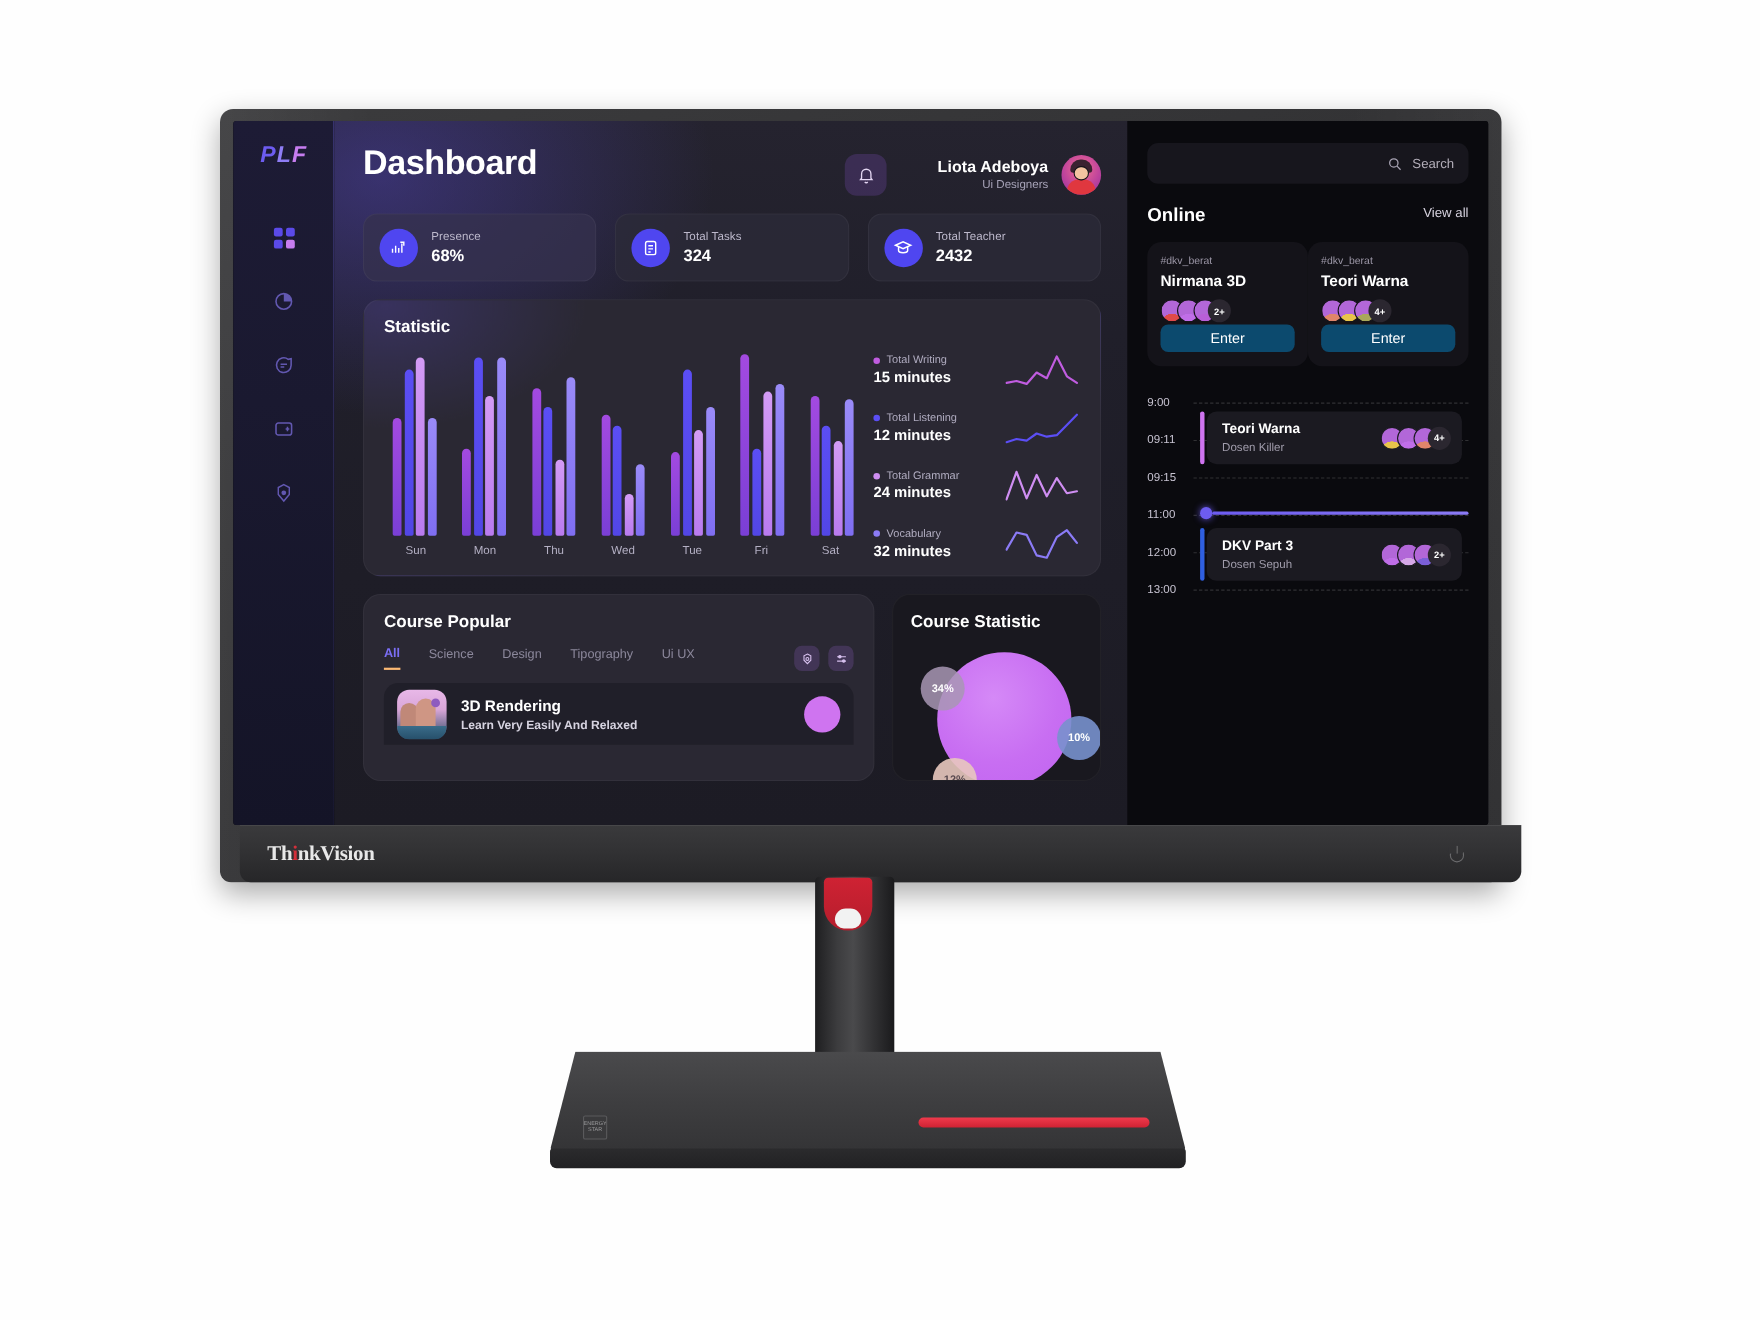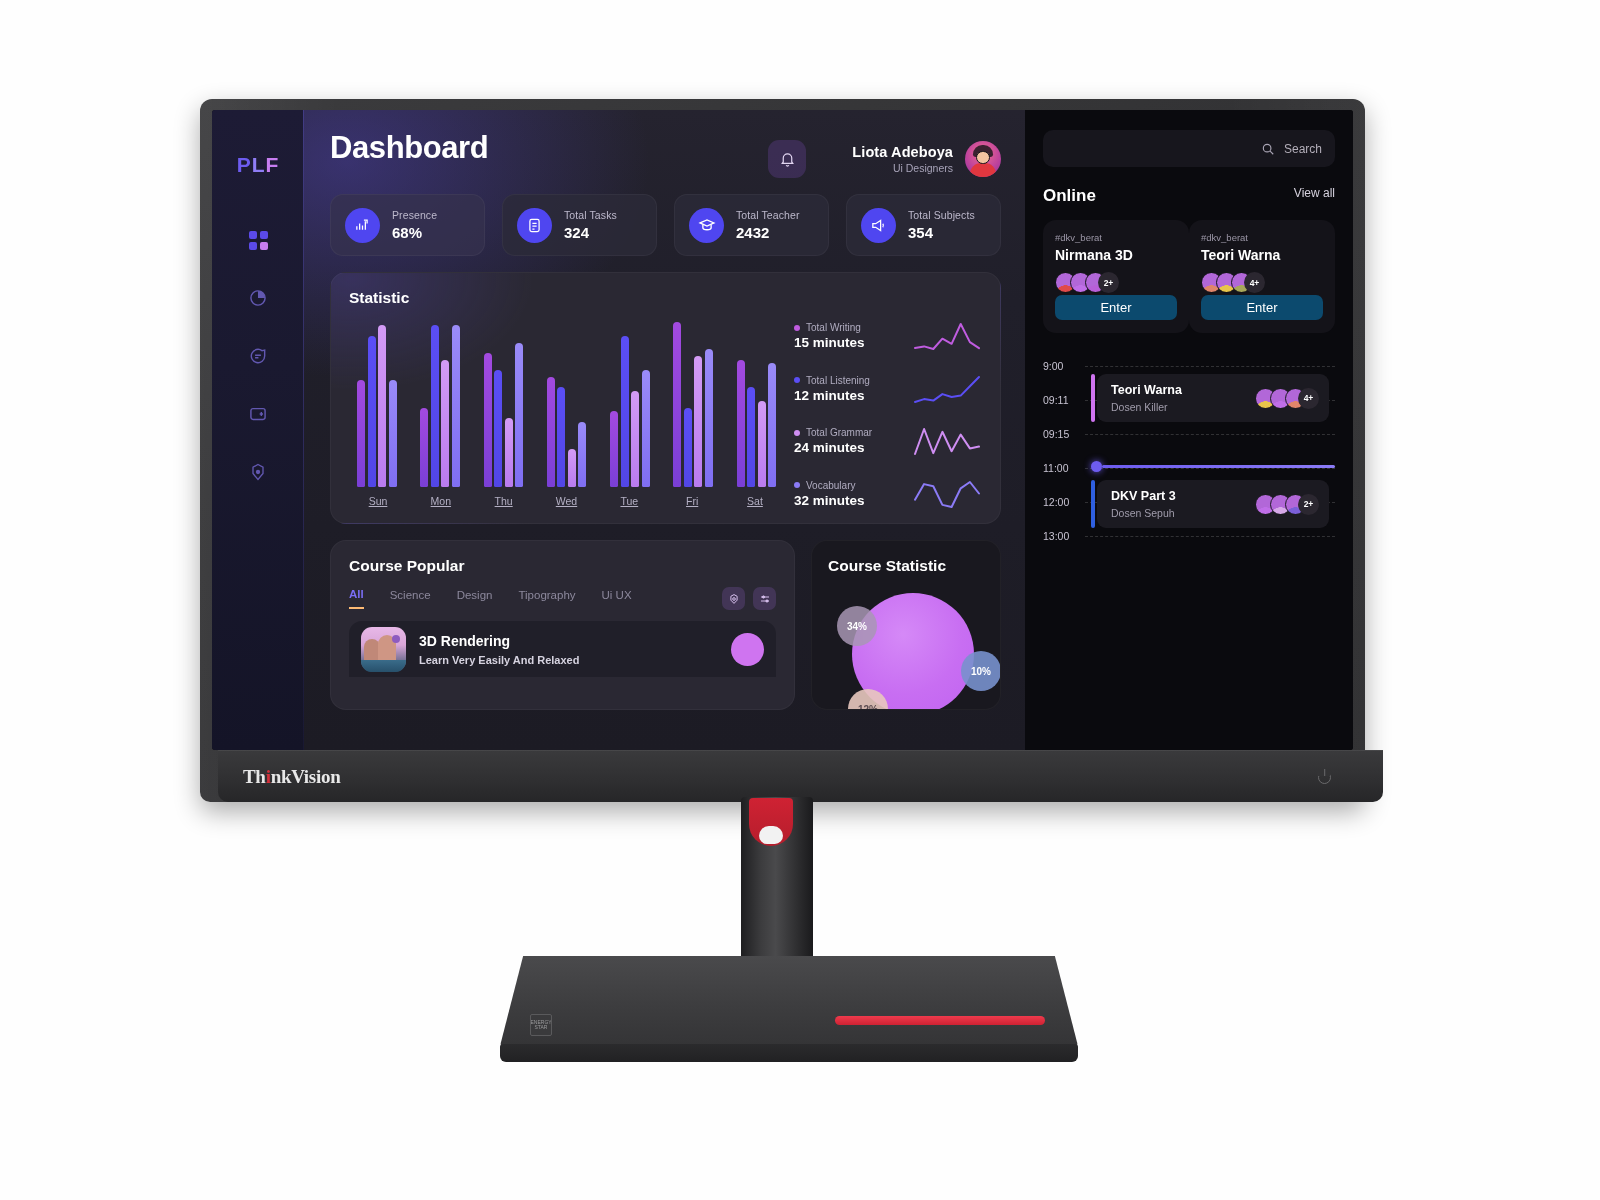--- a/index.html
+++ b/index.html
@@ -61,21 +61,21 @@
   .rail {
     width:92px; flex:0 0 92px; position:relative;
     background: linear-gradient(180deg,#1d1b35 0%, #1a1930 40%, #141427 100%);
     display:flex; flex-direction:column; align-items:center;
   }
   .rail::after{
     content:""; position:absolute; right:0; top:0; width:1px; height:100%;
     background:linear-gradient(180deg,rgba(110,100,230,.45),rgba(110,100,230,.05));
   }
   .rail-logo {
-    margin-top:43px; font-size:21px; font-weight:bold; letter-spacing:1px;
+    margin-top:19px; font-size:21px; font-weight:bold; letter-spacing:1px;font-style:italic;
   }
   .rail-logo .p{color:#6d5cf0;} .rail-logo .l{color:#8f7df5;} .rail-logo .f{color:#c77df0;}
   .rail-icons { margin-top:52px; display:flex; flex-direction:column; gap:36px; align-items:center; }
   .rail-ic { width:22px; height:22px; display:flex; align-items:center; justify-content:center; opacity:.85; }
   .rail-ic.active { opacity:1; }
   .grid-ic { display:grid; grid-template-columns:8px 8px; grid-template-rows:8px 8px; gap:3px; }
   .grid-ic i { display:block; border-radius:2px; background:#5b4ae8; }
   .grid-ic i:nth-child(4){ background:#c77df0; }
 
   
@@ -138,21 +138,21 @@
 
   .chart-area { flex:1 1 auto; position:relative; height:196px; }
   .bars { display:flex; justify-content:space-between; align-items:flex-end; height:172px; padding:0 8px; }
   .day { display:flex; align-items:flex-end; gap:2.5px; height:100%; }
   .bar { width:8px; border-radius:5px 5px 2px 2px; }
   .b1 { background:linear-gradient(180deg,#a34ae0 0%, #7a3fd6 100%); }
   .b2 { background:linear-gradient(180deg,#5b4ef5 0%, #5246e6 100%); }
   .b3 { background:linear-gradient(180deg,#d39bf5 0%, #b97bef 100%); }
   .b4 { background:linear-gradient(180deg,#9a8bf8 0%, #7f6ef2 100%); }
   .xaxis { display:flex; justify-content:space-between; padding:0 8px; margin-top:8px; }
-  .xlbl { font-size:10.5px; color:#b4b0c4; width:42px; text-align:center;text-decoration:underline; }
+  .xlbl { font-size:10.5px; color:#b4b0c4; width:42px; text-align:center; }
 
   .legend { width:186px; flex:0 0 186px; display:flex; flex-direction:column; justify-content:space-between; padding-top:4px; height:196px;}
   .leg-item { display:flex; align-items:center; gap:10px; }
   .leg-txt { flex:1 1 auto; }
   .leg-head { display:flex; align-items:center; gap:6px; }
   .leg-dot { width:6px; height:6px; border-radius:50%; }
   .leg-name { font-size:10px; color:#b0acc0; }
   .leg-val { font-size:13.5px; font-weight:bold; color:#fff; margin-top:2px; }
   .spark { width:66px; height:34px; flex:0 0 66px; }
 
@@ -398,32 +398,20 @@
           <div class="stat-card">
             <div class="stat-ic">
               <svg width="18" height="18" viewBox="0 0 24 24" fill="none" stroke="#fff" stroke-width="1.8">
                 <path d="M2.8 9.3L12 5.2l9.2 4.1L12 13.4z"></path>
                   <path d="M6.5 11.4v4.3c0 1.4 2.5 2.6 5.5 2.6s5.5-1.2 5.5-2.6v-4.3"></path>
               </svg>
             </div>
             <div>
               <div class="stat-lbl">Total Teacher</div>
               <div class="stat-val">2432</div>
-            </div>
-          </div>
-          <div class="stat-card">
-            <div class="stat-ic">
-              <svg width="17" height="17" viewBox="0 0 24 24" fill="none" stroke="#fff" stroke-width="1.8">
-                <path d="M4 9.5h4L15 5v14L8 14.5H4z"></path>
-                  <path d="M18 9.5a4 4 0 0 1 0 5"></path>
-              </svg>
-            </div>
-            <div>
-              <div class="stat-lbl">Total Subjects</div>
-              <div class="stat-val">354</div>
             </div>
           </div>
         </div>
 
         <div class="panel">
           <div class="panel-title">Statistic</div>
           <div class="stat-body">
             <div class="chart-area">
               <div class="bars" id="bars">
                   <div class="day">

